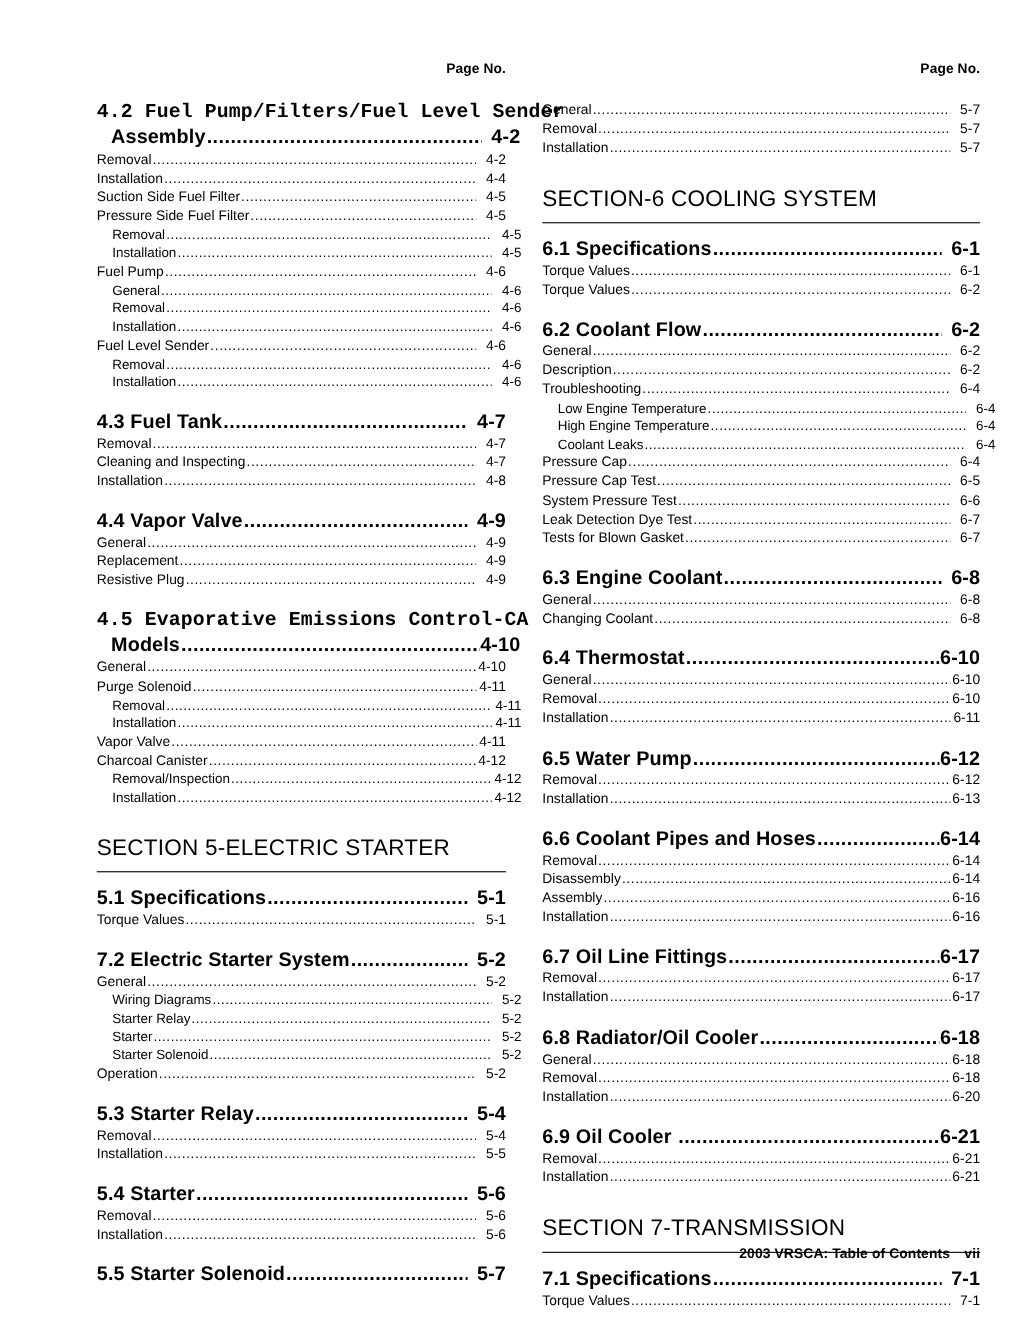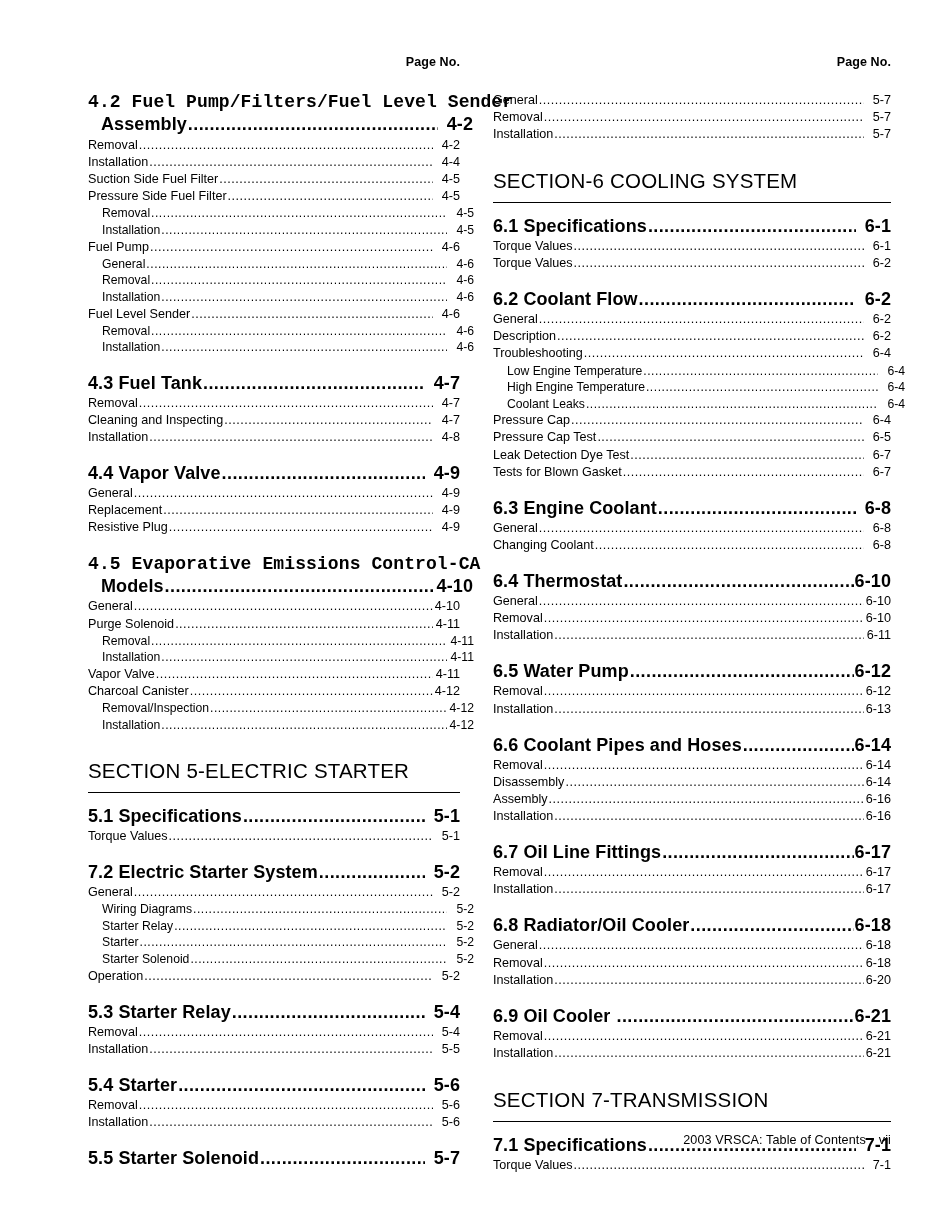--- a/index.html
+++ b/index.html
@@ -147,21 +147,21 @@
   .col > .major-wrap:first-child { margin-top: 0; }
 
   
   .footer {
     position: absolute;
     left: 493px;
     top: 1133px;
     width: 398px;
     text-align: right;
     font-size: 12.6px;
-    font-weight: normal;
+    font-weight: bold;
     letter-spacing: 0.1px;
   }
   .footer .doc-label { margin-right: 13px; }
 </style>
 </head>
 <body>
 
 <div class="page">
 
   <div class="columns">
@@ -492,20 +492,25 @@
           <span class="etext">Pressure Cap</span>
           <span class="leader"></span>
           <span class="epage">6-4</span>
         </div>
         <div class="entry lvl1">
           <span class="etext">Pressure Cap Test</span>
           <span class="leader"></span>
           <span class="epage">6-5</span>
         </div>
         <div class="entry lvl1">
+          <span class="etext">System Pressure Test</span>
+          <span class="leader"></span>
+          <span class="epage">6-6</span>
+        </div>
+        <div class="entry lvl1">
           <span class="etext">Leak Detection Dye Test</span>
           <span class="leader"></span>
           <span class="epage">6-7</span>
         </div>
         <div class="entry lvl1">
           <span class="etext">Tests for Blown Gasket</span>
           <span class="leader"></span>
           <span class="epage">6-7</span>
         </div>
         <div class="entry major">

